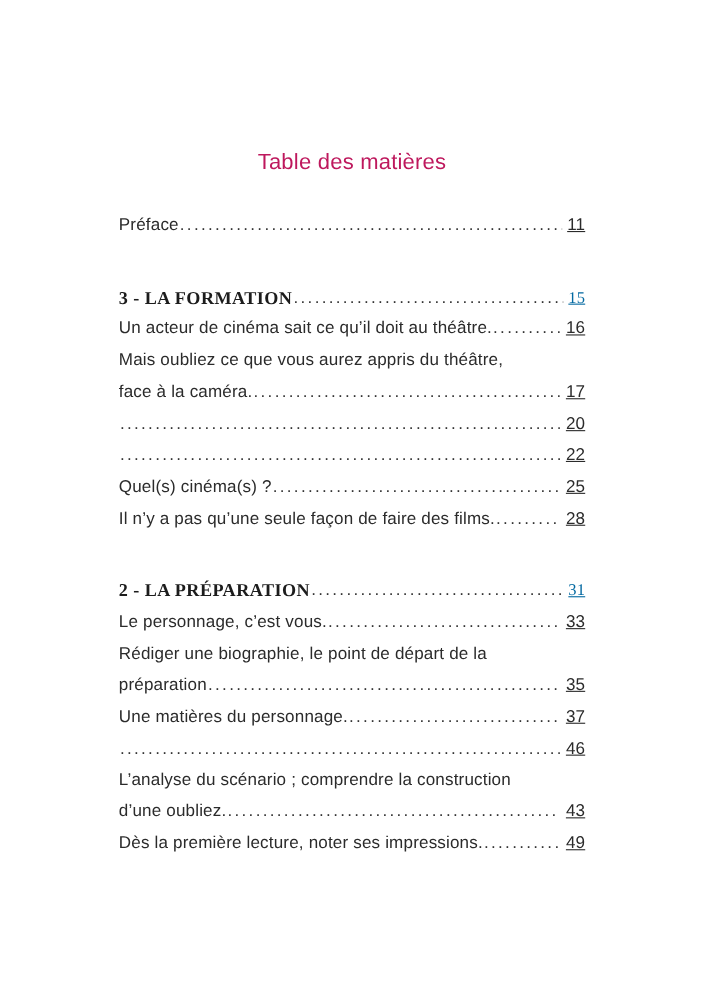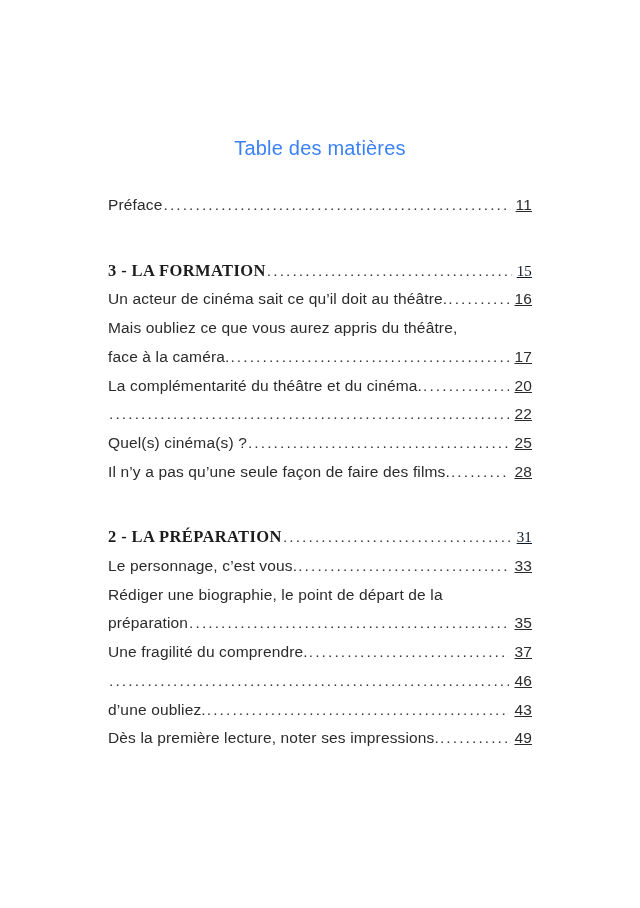--- a/index.html
+++ b/index.html
@@ -16,21 +16,21 @@
     padding: 134px 108px 0 108px;
     font-family: "Liberation Sans", sans-serif;
     color: #2b2b2b;
     overflow: hidden;
   }
   .title {
     text-align: center;
     font-size: 20px;
     line-height: 28px;
     letter-spacing: 0.2px;
-    color: #3b82f6;
+    color: #be185d;
     margin: 0 0 29px 0;
     font-weight: 400;
   }
   .toc {
     width: 100%;
   }
   .row {
     display: flex;
     align-items: flex-start;
     line-height: 28.7px;
@@ -47,21 +47,21 @@
   .row.heading .t {
     font-family: "Liberation Serif", serif;
     font-weight: 700;
     font-size: 16.5px;
     letter-spacing: 0.4px;
     color: #1c1c1c;
   }
   .row.heading .pg {
     font-family: "Liberation Serif", serif;
     font-size: 15px;
-    color: #0f172a;
+    color: #0369a1;
   }
   .leader {
     flex: 1 1 0;
     overflow: hidden;
     white-space: nowrap;
     letter-spacing: 2.1px;
     margin-left: 1px;
     margin-right: 2px;
     color: #333333;
     font-size: 15.5px;
@@ -106,21 +106,20 @@
       <span class="t">Mais oubliez ce que vous aurez appris du théâtre,</span>
     </div>
 
     <div class="row">
       <span class="t">face à la caméra.</span>
       <span class="leader">............................................................................................................................................................................................................................</span>
       <span class="pg">17</span>
     </div>
 
     <div class="row">
-      <span class="t">La complémentarité du théâtre et du cinéma.</span>
       <span class="leader">............................................................................................................................................................................................................................</span>
       <span class="pg">20</span>
     </div>
 
     <div class="row">
       <span class="leader">............................................................................................................................................................................................................................</span>
       <span class="pg">22</span>
     </div>
 
     <div class="row">
@@ -151,30 +150,33 @@
       <span class="t">Rédiger une biographie, le point de départ de la</span>
     </div>
 
     <div class="row">
       <span class="t">préparation</span>
       <span class="leader">............................................................................................................................................................................................................................</span>
       <span class="pg">35</span>
     </div>
 
     <div class="row">
-      <span class="t">Une fragilité du comprendre.</span>
+      <span class="t">Une matières du personnage.</span>
       <span class="leader">............................................................................................................................................................................................................................</span>
       <span class="pg">37</span>
     </div>
 
     <div class="row">
       <span class="leader">............................................................................................................................................................................................................................</span>
       <span class="pg">46</span>
     </div>
 
+    <div class="row">
+      <span class="t">L’analyse du scénario ; comprendre la construction</span>
+    </div>
 
     <div class="row">
       <span class="t">d’une oubliez.</span>
       <span class="leader">............................................................................................................................................................................................................................</span>
       <span class="pg">43</span>
     </div>
 
     <div class="row">
       <span class="t">Dès la première lecture, noter ses impressions.</span>
       <span class="leader">............................................................................................................................................................................................................................</span>

